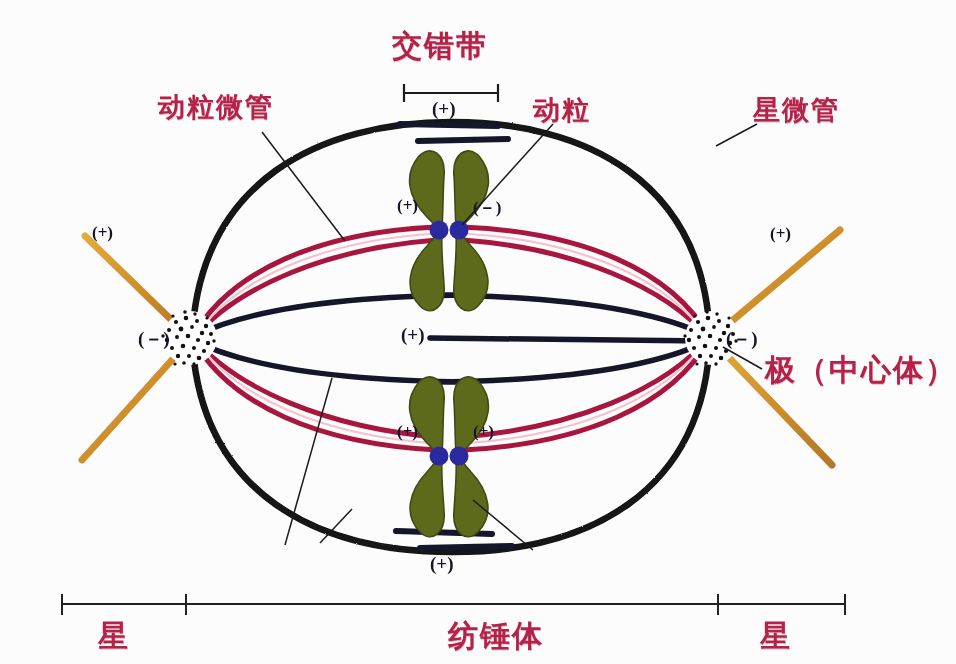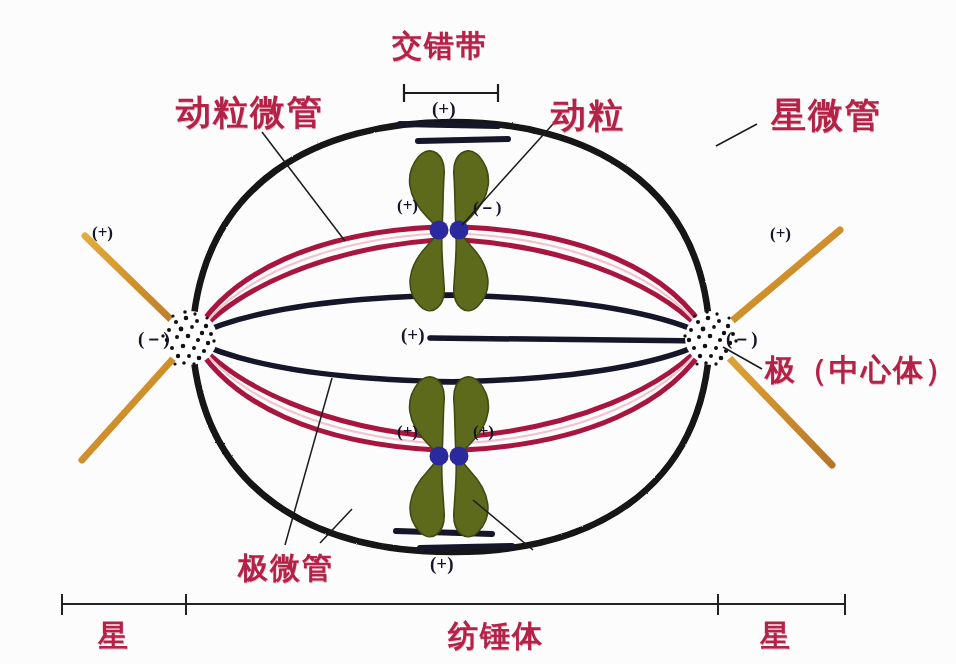--- a/index.html
+++ b/index.html
@@ -16,21 +16,21 @@
   .lbl{
     position:absolute;
     color:#b52248;
     font-family:"Liberation Serif","DejaVu Serif",serif;
     font-weight:700;
     white-space:nowrap;
     letter-spacing:2px;
     text-shadow:0.5px 0.5px 0 rgba(190,60,90,.35);
     user-select:none;
   }
-  .lbl.md{font-size:35px;margin-left:18px;}
+  .lbl.md{font-size:27px;}
   .lbl.lg{font-size:30px;}
 
   .polmark{
     position:absolute;
     color:#14142a;
     font-family:"Liberation Serif","DejaVu Serif",serif;
     font-size:17px;
     font-weight:600;
     white-space:nowrap;
     user-select:none;
@@ -251,21 +251,20 @@
 <div class="lbl lg" style="left:392px;top:26px;">交错带</div>
 
 <div class="lbl md" style="left:158px;top:89px;">动粒微管</div>
 
 <div class="lbl md" style="left:533px;top:92px;">动粒</div>
 
 <div class="lbl lg" style="left:765px;top:350px;">极（中心体）</div>
 
 <div class="lbl md" style="left:753px;top:92px;">星微管</div>
 
-<div class="lbl lg" style="left:238px;top:548px;">极微管</div>
 
 
 <div class="lbl lg" style="left:98px;top:616px;">星</div>
 <div class="lbl lg" style="left:414px;top:616px;margin-left:34px;">纺锤体</div>
 <div class="lbl lg" style="left:760px;top:616px;">星</div>
 
 <div class="polmark big" style="left:432px;top:98px;">(+)</div>
 
 <div class="polmark big" style="left:430px;top:553px;">(+)</div>
 

